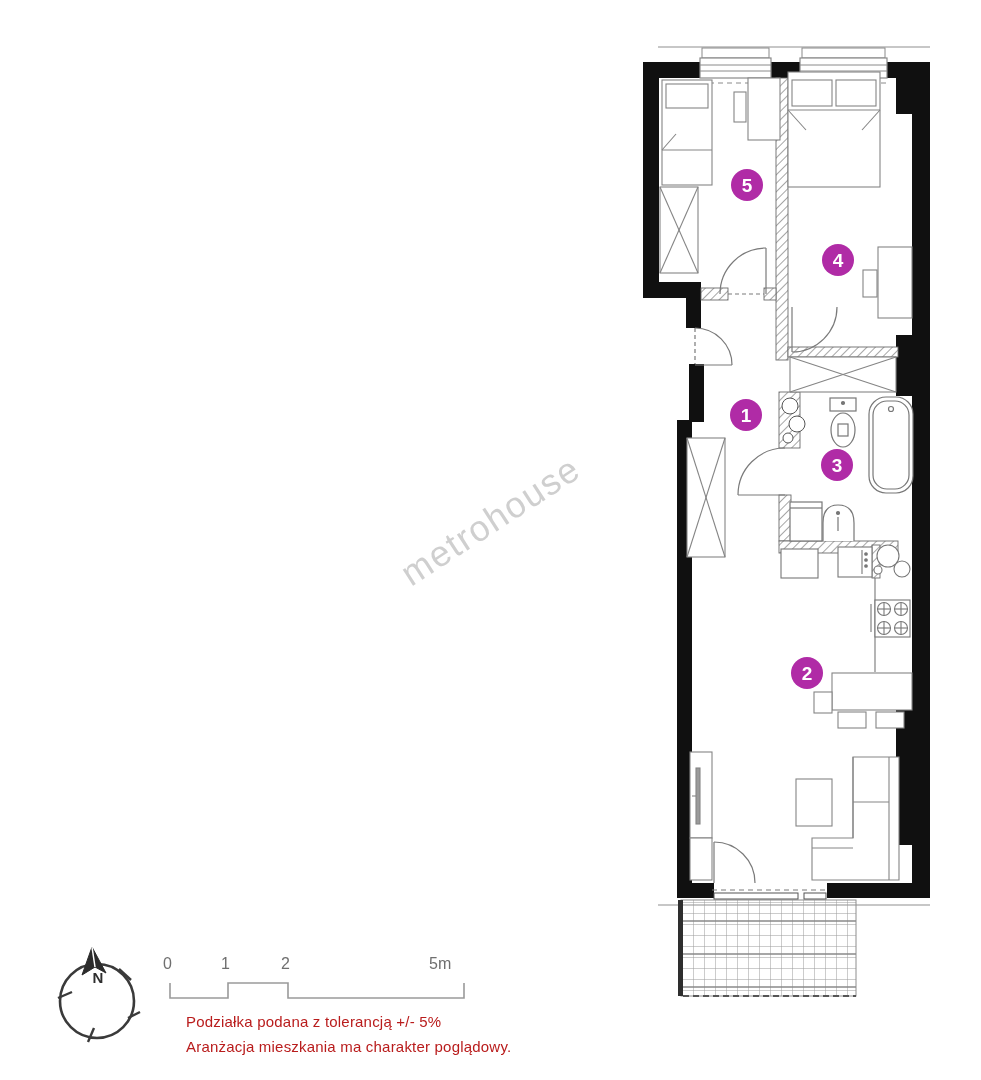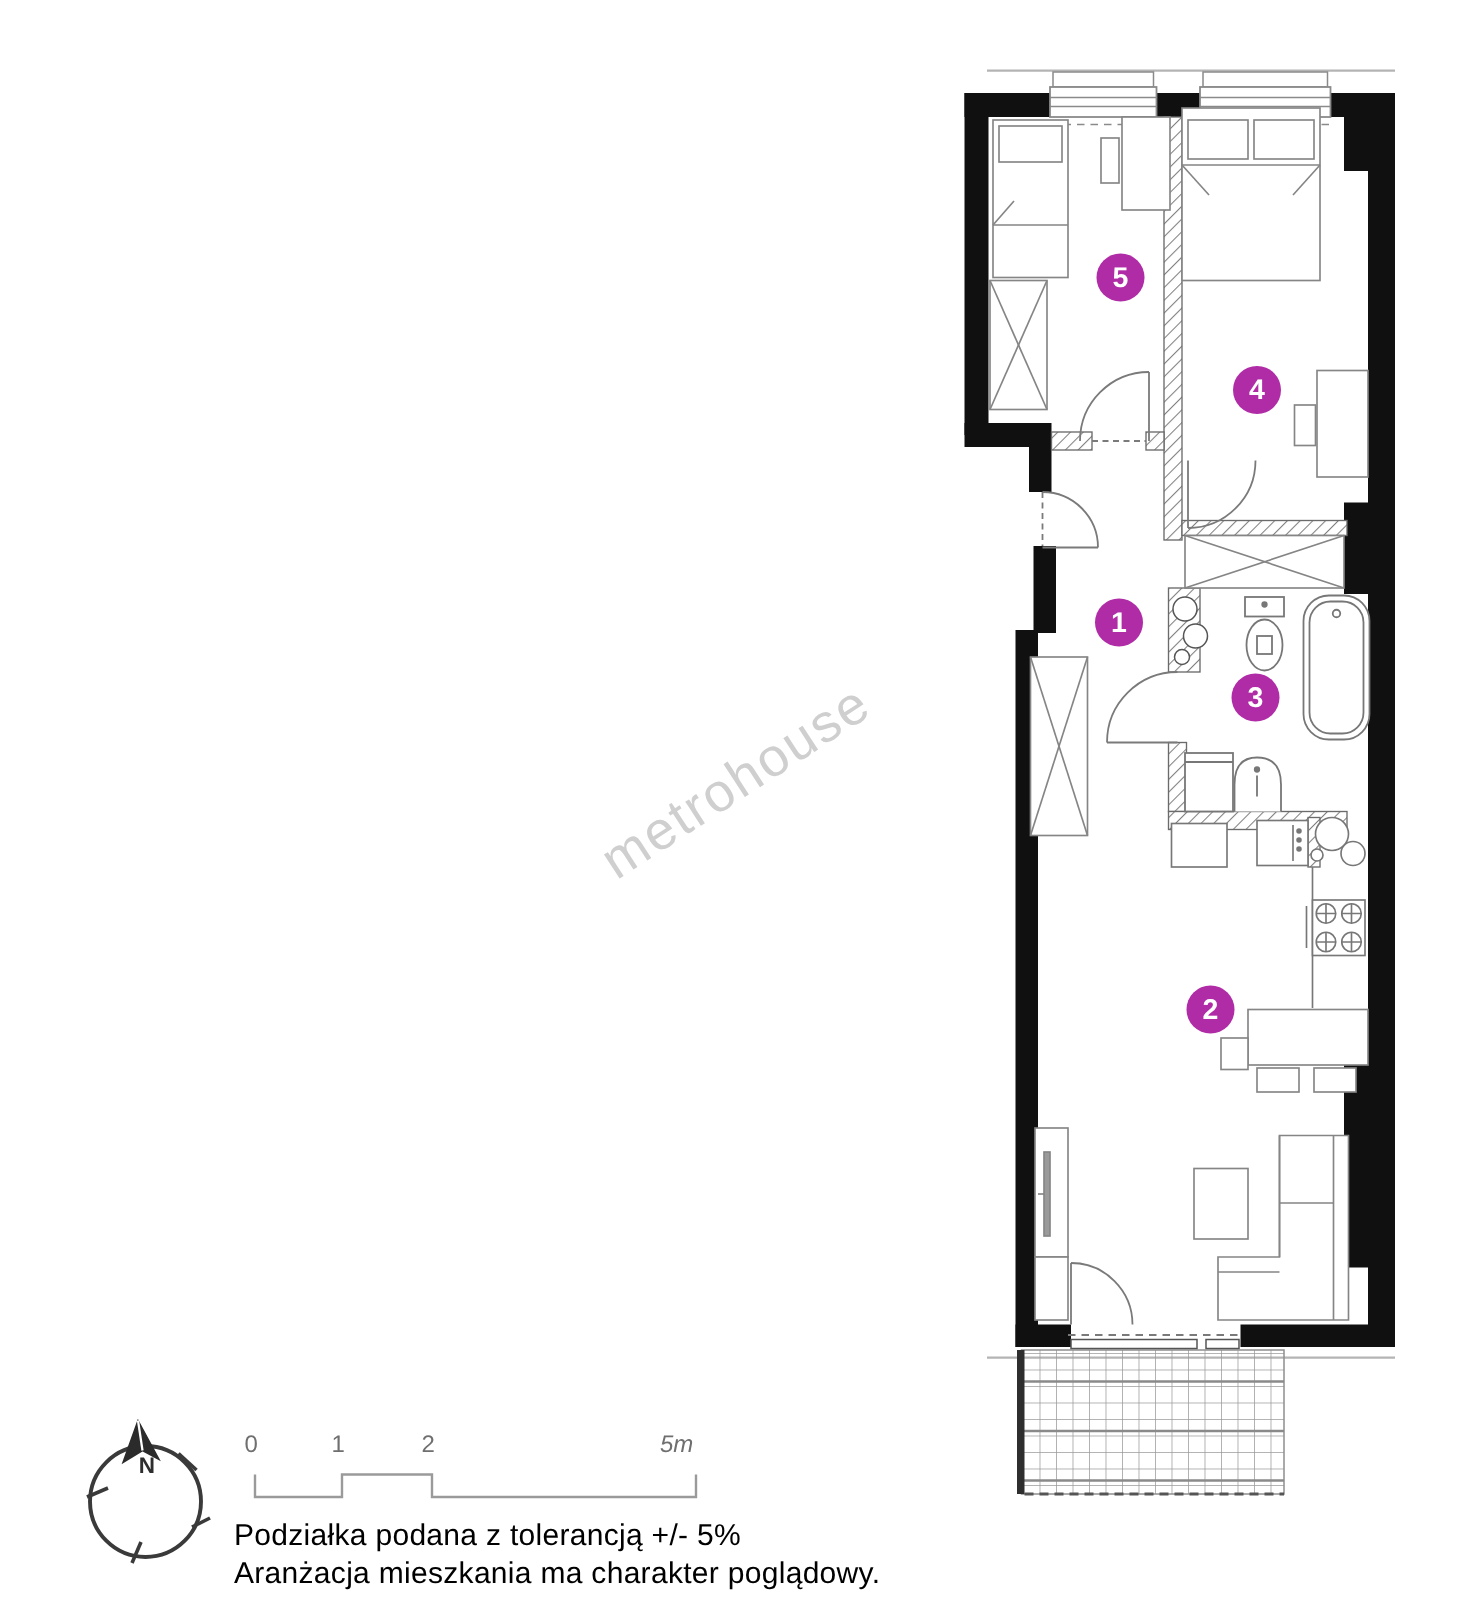--- a/index.html
+++ b/index.html
@@ -9,23 +9,23 @@
 
   .room-marker{position:absolute;width:32px;height:32px;border-radius:50%;
     background:var(--accent,#b02ba6);color:#fff;font-size:19px;font-weight:bold;
     display:flex;align-items:center;justify-content:center;line-height:1;}
 
   #watermark{position:absolute;left:388px;top:500px;color:#c7c7c7;font-size:36px;
     letter-spacing:1.5px;transform:rotate(-33deg);transform-origin:50% 50%;
     font-weight:500;opacity:.85;user-select:none;}
 
   .tick-label{position:absolute;top:955px;color:#6f6f6f;font-size:16px;}
-  #tick-0{left:163px;} #tick-1{left:221px;} #tick-2{left:281px;} #tick-3{left:440px;font-style:italic;}
-
-  .footnote{position:absolute;left:156px;color:#000000;font-size:20px;letter-spacing:.2px;}
+  #tick-0{left:163px;} #tick-1{left:221px;} #tick-2{left:281px;} #tick-3{left:429px;}
+
+  .footnote{position:absolute;left:186px;color:#b91c1c;font-size:15px;letter-spacing:.2px;}
   #footnote-0{top:1013px;} #footnote-1{top:1038px;text-align:center;}
 
   #north-label{position:absolute;left:88px;top:969px;width:20px;text-align:center;
     color:#2e2e2e;font-size:15px;font-weight:bold;}
 </style>
 </head>
 <body>
 
 <div id="page" style="--accent: #b02ba6;">
 

